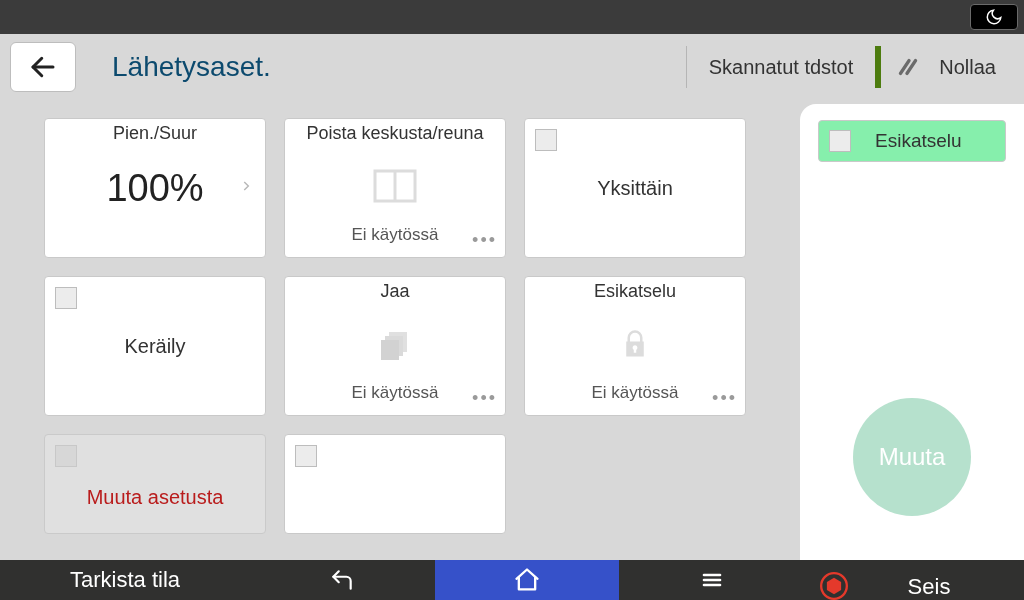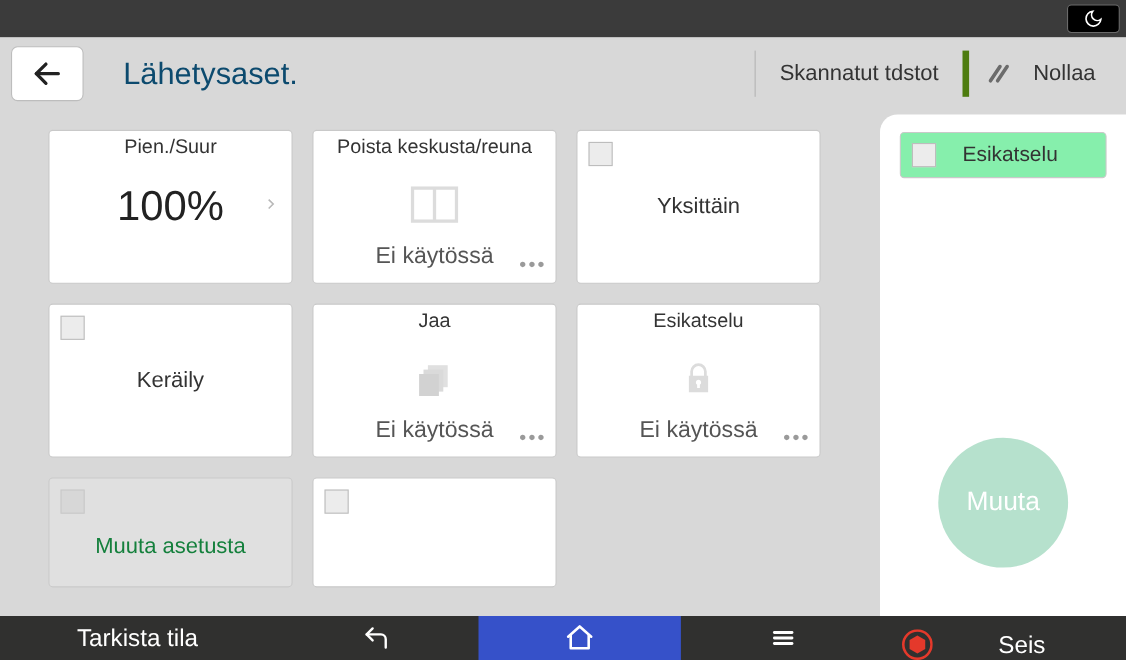--- a/index.html
+++ b/index.html
@@ -18,28 +18,28 @@
   .reset-label { font-size: 20px; color: #333; margin-left: 18px; }
 
   .content { flex: 1; display: flex; min-height: 0; }
   .grid-area { flex: 1; padding: 18px 20px 0 44px; overflow: hidden; }
   .grid { display: grid; grid-template-columns: repeat(3, 222px); gap: 18px; }
   .tile { background: #fff; border: 1px solid #c9c9c9; border-radius: 4px; height: 140px; position: relative; display: flex; flex-direction: column; align-items: center; justify-content: center; cursor: pointer; }
   .tile.disabled { background: #e0e0e0; border-color: #cacaca; }
   .tile .t-label-top { position: absolute; top: 4px; left: 0; right: 0; text-align: center; font-size: 18px; color: #333; }
   .tile .t-center { font-size: 20px; color: #333; }
   .tile .t-big { font-size: 38px; color: #222; }
-  .tile .t-status { position: absolute; bottom: 12px; left: 0; right: 0; text-align: center; font-size: 21px; color: #555; }
+  .tile .t-status { position: absolute; bottom: 12px; left: 0; right: 0; text-align: center; font-size: 17px; color: #555; }
   .tile .chevn { position: absolute; right: 12px; top: 50%; transform: translateY(-50%); color: #b8b8b8; }
   .tile .dots { position: absolute; right: 8px; bottom: 6px; color: #9a9a9a; font-size: 18px; letter-spacing: 2px; }
   .tile .chk { position: absolute; top: 10px; left: 10px; width: 22px; height: 22px; border: 1px solid #bdbdbd; background: #ececec; }
   .tile.disabled .chk { border-color: #c8c8c8; background: #d7d7d7; }
   .tile .icon-slot { margin: 6px 0; }
   .tile.half { height: 100px; }
-  .tile.disabled .t-center { color: #15803d; }
+  .tile.disabled .t-center { color: #b91c1c; }
 
   .side { width: 224px; background: #fff; border-top-left-radius: 16px; margin-top: 4px; padding: 16px 14px; display: flex; flex-direction: column; align-items: center; }
   .preview-btn { width: 188px; height: 42px; border: 1px solid #c9c9c9; border-radius: 4px; display: flex; align-items: center; padding-left: 10px; cursor: pointer; background: #86efac; }
   .preview-btn .chk2 { width: 22px; height: 22px; border: 1px solid #bdbdbd; background: #ececec; margin-right: 24px; }
   .preview-btn span.lbl { font-size: 19px; color: #333; }
   .start-btn { margin-top: auto; margin-bottom: 28px; width: 118px; height: 118px; border-radius: 50%; background: #b6e1cd; display: flex; align-items: center; justify-content: center; font-size: 24px; color: #fff; cursor: pointer; }
 
   .bottombar { height: 40px; background: #30302f; display: flex; align-items: stretch; color: #fff; }
   .bb-status { width: 250px; display: flex; align-items: center; justify-content: center; font-size: 22px; cursor: pointer; }
   .bb-nav { flex: 1; display: flex; }

